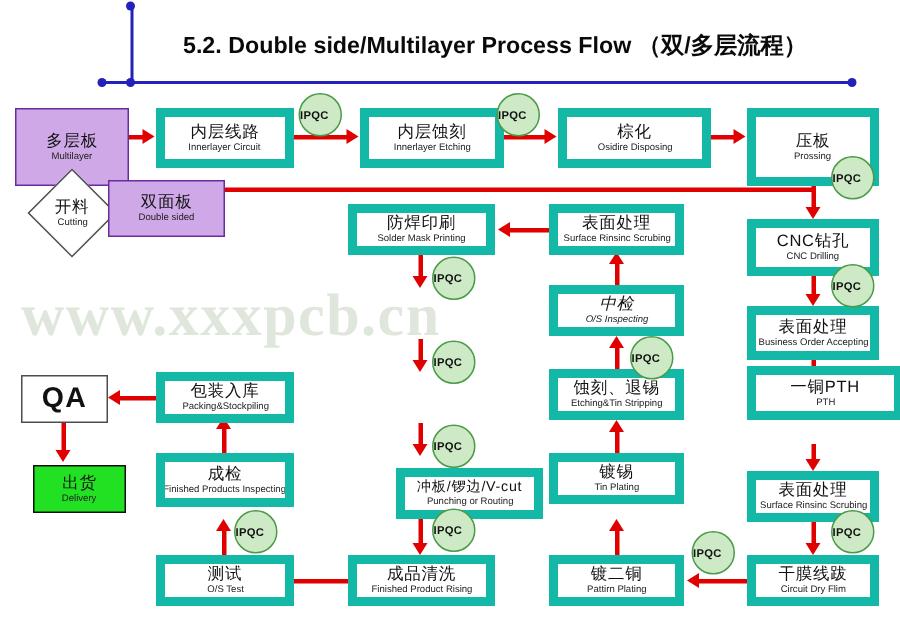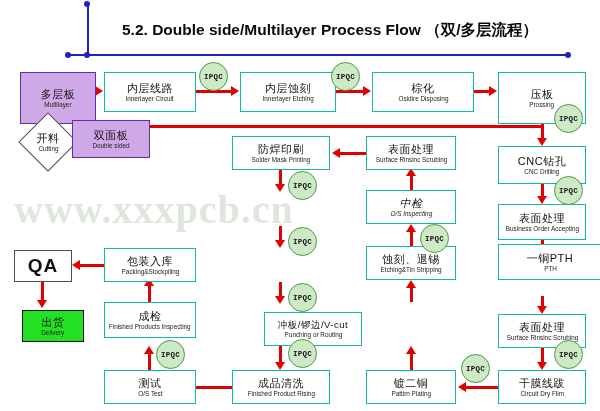--- a/index.html
+++ b/index.html
@@ -26,21 +26,21 @@
   }
 
   
   .bl-h{position:absolute;left:68px;top:54px;width:500px;height:2px;background:#2222bb;z-index:5;}
   .bl-v{position:absolute;left:87px;top:2px;width:2px;height:54px;background:#2222bb;z-index:5;}
   .bl-dot{position:absolute;width:6px;height:6px;border-radius:50%;background:#2222bb;z-index:6;}
 
   
   .box{
     position:absolute;box-sizing:border-box;
-    border:1px solid #14b8a6;background:#ffffff;
+    border:6px solid #14b8a6;background:#ffffff;
     display:flex;flex-direction:column;align-items:center;justify-content:center;
     text-align:center;z-index:3;overflow:hidden;
   }
   .cn{font-size:11px;color:#111;line-height:1.15;white-space:nowrap;letter-spacing:.5px;}
   .en{font-size:6.5px;color:#222;line-height:1.15;white-space:nowrap;transform:scale(.98);}
   .cn-sm{font-size:9.5px;}
   .cn-tiny{font-size:5.5px;color:#333;line-height:1.1;white-space:nowrap;}
   .en-big{font-size:9px;letter-spacing:1px;color:#111;}
 
   .box.purple{background:#cfa8e8;border:1.5px solid #6b2b9e;}
@@ -58,22 +58,22 @@
     position:absolute;left:50%;top:50%;width:40px;height:40px;
     transform:translate(-50%,-50%) rotate(45deg);
     border:1px solid #4d4d4d;background:#fff;
   }
   .diamond .dtext{position:relative;z-index:2;text-align:center;}
 
   
   .ipqc{
     position:absolute;width:27px;height:27px;border-radius:50%;
     background:#cde9c6;border:1.5px solid #4a9a46;
-    display:flex;align-items:center;justify-content:center;
-    font-size:7.5px;font-weight:bold;color:#111;z-index:7;letter-spacing:.2px;font-family:Liberation Mono, monospace;
+    display:flex;align-items:center;justify-content:flex-start;
+    font-size:7.5px;font-weight:bold;color:#111;z-index:7;letter-spacing:.2px;
   }
 
   
   .ar{position:absolute;background:#e00000;z-index:2;}
   .ar-h{height:3px;}
   .ar-v{width:3px;}
   .head{position:absolute;width:0;height:0;z-index:2;}
   .head-r{border-top:5px solid transparent;border-bottom:5px solid transparent;border-left:8px solid #e00000;}
   .head-l{border-top:5px solid transparent;border-bottom:5px solid transparent;border-right:8px solid #e00000;}
   .head-d{border-left:5px solid transparent;border-right:5px solid transparent;border-top:8px solid #e00000;}
@@ -87,21 +87,21 @@
   <div class="watermark">www.xxxpcb.cn</div>
 
   <div class="bl-h"></div>
   <div class="bl-v"></div>
   <div class="bl-dot" style="left:84px;top:1px;"></div>
   <div class="bl-dot" style="left:84px;top:52px;"></div>
   <div class="bl-dot" style="left:65px;top:52px;"></div>
   <div class="bl-dot" style="left:565px;top:52px;"></div>
   <div class="title">5.2. Double side/Multilayer Process Flow （双/多层流程）</div>
 
-  <div class="box purple" style="left:20px;top:72px;width:76px;height:52px;">
+  <div class="box purple" style="left:10px;top:72px;width:76px;height:52px;">
     <span class="cn">多层板</span>
     <span class="en">Multilayer</span>
   </div>
 
   <div class="diamond" style="left:8px;top:116px;width:80px;height:52px;">
     <span class="dshape"></span>
     <span class="dtext">
       <span class="cn" style="display:block;">开料</span>
       <span class="en" style="display:block;">Cutting</span>
     </span>
@@ -212,20 +212,24 @@
   <div class="box" style="left:366px;top:246px;width:90px;height:34px;">
     <span class="cn">蚀刻、退锡</span>
     <span class="en">Etching&amp;Tin Stripping</span>
   </div>
   <div class="ar ar-v" style="left:410px;top:230px;height:16px;"></div>
   <div class="head head-u" style="left:406px;top:224px;"></div>
   <div class="ipqc" style="left:420px;top:224px;">
       <span>IPQC</span>
     </div>
 
+  <div class="box" style="left:366px;top:302px;width:90px;height:34px;">
+    <span class="cn">镀锡</span>
+    <span class="en">Tin Plating</span>
+  </div>
   <div class="ar ar-v" style="left:410px;top:286px;height:16px;"></div>
   <div class="head head-u" style="left:406px;top:280px;"></div>
 
   <div class="box" style="left:366px;top:370px;width:90px;height:34px;">
     <span class="cn">镀二铜</span>
     <span class="en">Pattirn Plating</span>
   </div>
   <div class="ar ar-v" style="left:410px;top:352px;height:18px;"></div>
   <div class="head head-u" style="left:406px;top:346px;"></div>
 

